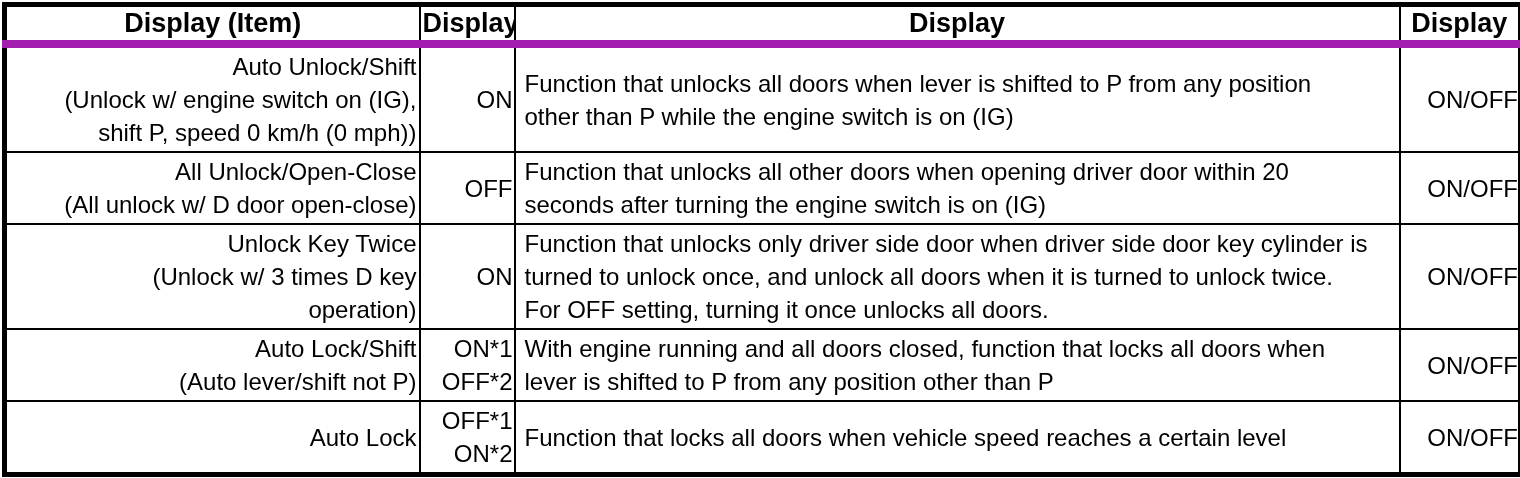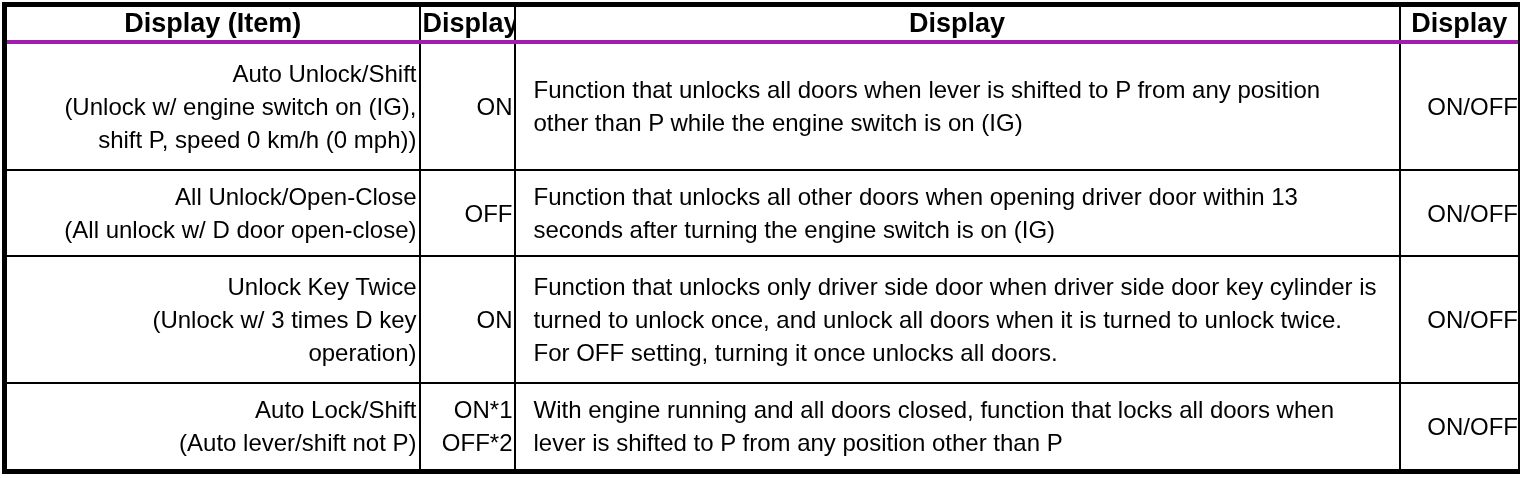--- a/index.html
+++ b/index.html
@@ -39,30 +39,30 @@
     color: #000000;
   }
   thead th {
     height: 37px;
     font-size: 27px;
     font-weight: bold;
     text-align: center;
     vertical-align: middle;
     white-space: nowrap;
     padding: 1px 2px;
-    border-bottom: 4px solid #a21caf;
+    border-bottom: 8px solid #a21caf;
   }
   tbody td {
     font-size: 24px;
     line-height: 33px;
     vertical-align: middle;
   }
   td.cell-display  { text-align: right;   padding: 2px 2px 2px 7px; }
   td.cell-default  { text-align: right; padding: 2px 1px; }
-  td.cell-contents { text-align: left;   padding: 2px 4px 2px 18px; }
+  td.cell-contents { text-align: left;   padding: 2px 4px 2px 9px; }
   td.cell-setting  { text-align: right; padding: 2px 0; }
 
   tr.r1 { height: 102px; }
   tr.r2 { height: 72px;  }
   tr.r3 { height: 100px; }
   tr.r4 { height: 71px;  }
   tr.r5 { height: 71px;  }
 </style>
 </head>
 <body>
@@ -90,21 +90,21 @@
 shift P, speed 0 km/h (0 mph))</td>
         <td class="cell-default">ON</td>
         <td class="cell-contents">Function that unlocks all doors when lever is shifted to P from any position
 other than P while the engine switch is on (IG)</td>
         <td class="cell-setting">ON/OFF</td>
       </tr>
       <tr class="r2">
         <td class="cell-display">All Unlock/Open-Close
 (All unlock w/ D door open-close)</td>
         <td class="cell-default">OFF</td>
-        <td class="cell-contents">Function that unlocks all other doors when opening driver door within 13
+        <td class="cell-contents">Function that unlocks all other doors when opening driver door within 20
 seconds after turning the engine switch is on (IG)</td>
         <td class="cell-setting">ON/OFF</td>
       </tr>
       <tr class="r3">
         <td class="cell-display">Unlock Key Twice
 (Unlock w/ 3 times D key
 operation)</td>
         <td class="cell-default">ON</td>
         <td class="cell-contents">Function that unlocks only driver side door when driver side door key cylinder is
 turned to unlock once, and unlock all doors when it is turned to unlock twice.
@@ -113,15 +113,22 @@
       </tr>
       <tr class="r4">
         <td class="cell-display">Auto Lock/Shift
 (Auto lever/shift not P)</td>
         <td class="cell-default">ON*1
 OFF*2</td>
         <td class="cell-contents">With engine running and all doors closed, function that locks all doors when
 lever is shifted to P from any position other than P</td>
         <td class="cell-setting">ON/OFF</td>
       </tr>
+      <tr class="r5">
+        <td class="cell-display">Auto Lock</td>
+        <td class="cell-default">OFF*1
+ON*2</td>
+        <td class="cell-contents">Function that locks all doors when vehicle speed reaches a certain level</td>
+        <td class="cell-setting">ON/OFF</td>
+      </tr>
     </tbody>
   </table>
 </div>
 
 </body></html>

